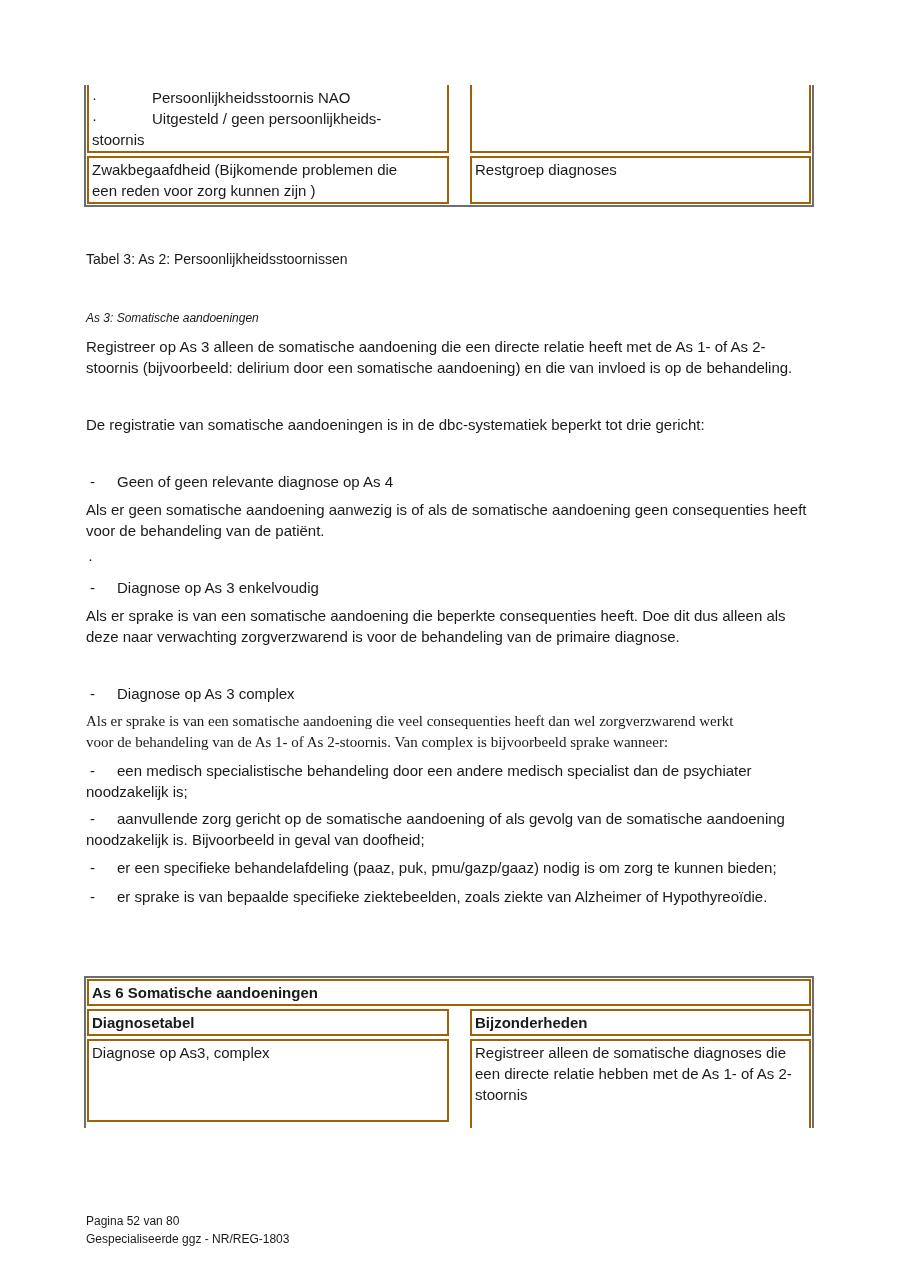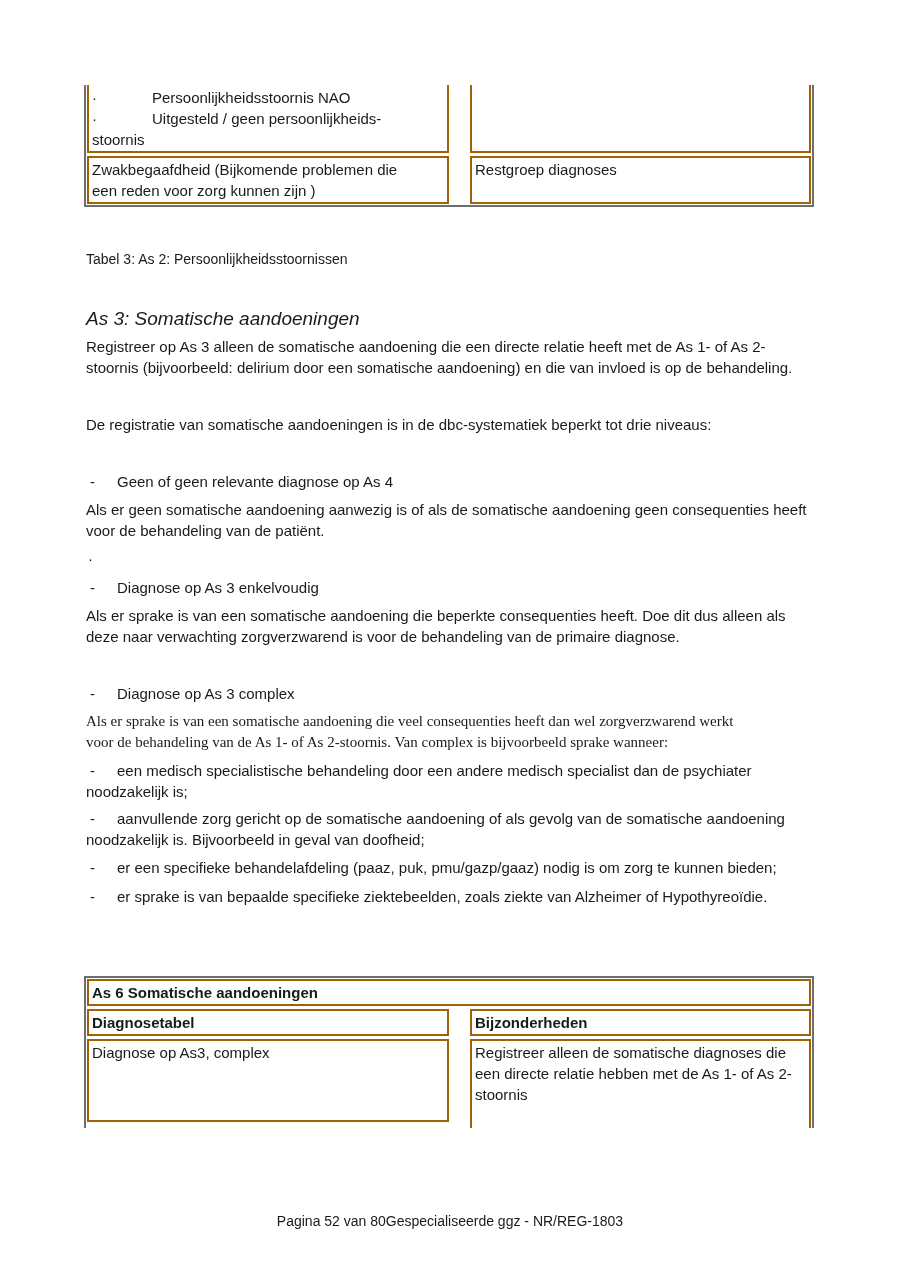--- a/index.html
+++ b/index.html
@@ -8,21 +8,21 @@
     width:900px;height:1273px;
     background:#ffffff;
     font-family:"Liberation Sans", sans-serif;
     color:#1a1a1a;
     overflow:hidden;
   }
   
   .abs{position:absolute;}
   .body-text{font-size:15px;line-height:21px;white-space:pre;}
   .caption{font-size:14px;line-height:18px;}
-  .heading-italic{font-size:19px;line-height:21px;font-style:italic;}
+  .heading-italic{font-size:12px;line-height:21px;font-style:italic;}
   .dot-line{font-size:15px;line-height:21px;}
   .li{font-size:15px;line-height:21px;}
   .li .dash{display:inline-block;width:31px;text-indent:4px;white-space:pre;}
   .li .li-text{white-space:pre;}
   
   .tframe{
     border:2px solid #6e6e6e;
     padding:1px;
     box-sizing:border-box;
     background:#ffffff;
@@ -43,22 +43,22 @@
   .c-left{width:362px;flex:0 0 auto;}
   .c-right{flex:1 1 auto;}
   .c-full{flex:1 1 auto;}
   .prewrap{white-space:pre-line;}
   .tab-bullet{display:inline-block;width:60px;}
   .row3{align-items:flex-start;}
   .h-left{height:83px;}
   .h-right{height:110px;}
   
   .footer{
-    display:flex;justify-content:center;
-    font-size:14px;line-height:18px;
+    display:flex;justify-content:space-between;
+    font-size:12px;line-height:18px;flex-direction:column;
   }
 </style>
 </head>
 <body>
 
 <div class="page">
 
   <div class="abs tframe clip-top" style="left:84px;top:85px;width:730px;">
     <div class="trow">
       <div class="cell c-left no-top">
@@ -75,21 +75,21 @@
     </div>
   </div>
 
   <div class="abs caption" style="left:86px;top:250px;">Tabel 3: As 2: Persoonlijkheidsstoornissen</div>
 
   <div class="abs heading-italic" style="left:86px;top:308px;">As 3: Somatische aandoeningen</div>
 
   <div class="abs body-text" style="left:86px;top:336px;">Registreer op As 3 alleen de somatische aandoening die een directe relatie heeft met de As 1- of As 2-
 stoornis (bijvoorbeeld: delirium door een somatische aandoening) en die van invloed is op de behandeling.</div>
 
-  <div class="abs body-text" style="left:86px;top:414px;">De registratie van somatische aandoeningen is in de dbc-systematiek beperkt tot drie niveaus:</div>
+  <div class="abs body-text" style="left:86px;top:414px;">De registratie van somatische aandoeningen is in de dbc-systematiek beperkt tot drie gericht:</div>
 
   <div class="abs li" style="left:86px;top:471px;width:740px;">
     <span class="dash">-</span><span class="li-text">Geen of geen relevante diagnose op As 4</span>
   </div>
 
   <div class="abs body-text" style="left:86px;top:499px;">Als er geen somatische aandoening aanwezig is of als de somatische aandoening geen consequenties heeft
 voor de behandeling van de patiënt.</div>
 
   <div class="abs dot-line" style="left:88px;top:548px;">·</div>
 

